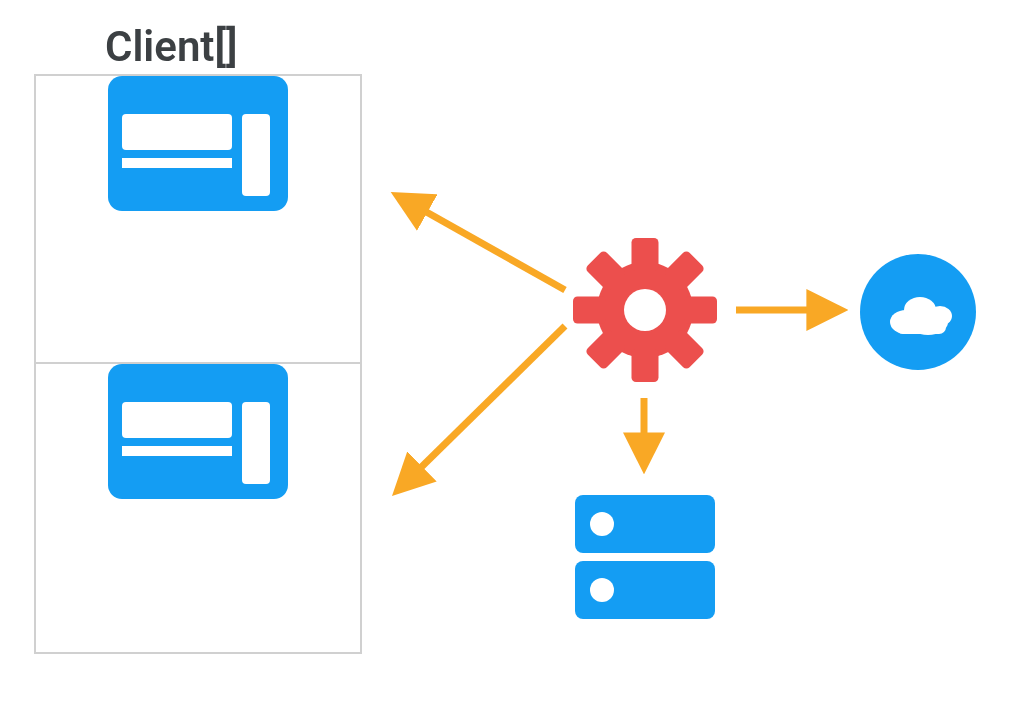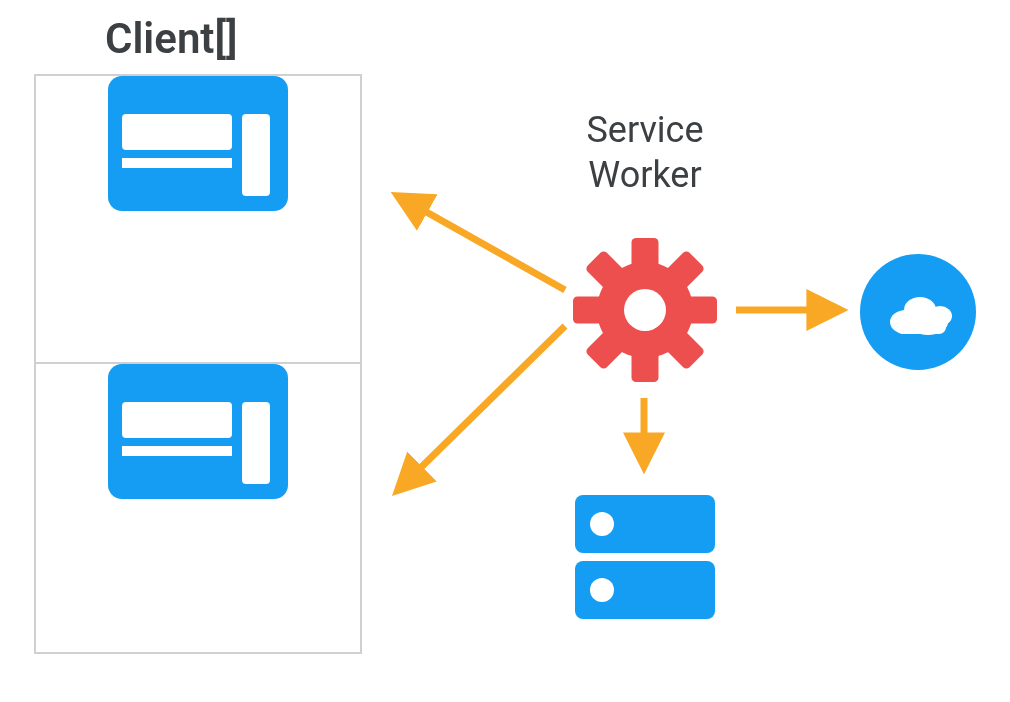--- a/index.html
+++ b/index.html
@@ -12,21 +12,21 @@
     color: #3c4043;
   }
   .canvas {
     position: relative;
     width: 1010px;
     height: 702px;
   }
   .title {
     position: absolute;
     left: 105px;
-    top: 14px;
+    top: 22px;
     font-size: 42px;
     font-weight: 600;
     text-align: center;
   }
   .clients-box {
     position: absolute;
     left: 34px;
     top: 74px;
     width: 328px;
     height: 580px;
@@ -91,24 +91,20 @@
         <svg class="browser-svg" viewBox="0 0 180 135">
           <rect x="0" y="0" width="180" height="135" rx="14" ry="14" fill="#149df3"></rect>
           <rect x="14" y="38" width="110" height="36" rx="4" fill="#ffffff"></rect>
           <rect x="14" y="82" width="110" height="10" fill="#ffffff"></rect>
           <rect x="134" y="38" width="28" height="82" rx="4" fill="#ffffff"></rect>
         </svg>
       </span>
     </div>
   </div>
 
-  <div class="sw-label">
-    <span>Service</span><br>
-    <span>Worker</span>
-  </div>
 
   <span class="icon-pos" style="left:570px; top:235px;">
     <svg class="gear-svg" viewBox="0 0 100 100">
       <g fill="#ec4f4d">
         <circle cx="50" cy="50" r="32"></circle>
         <g>
           <rect x="41" y="2" width="18" height="22" rx="3"></rect>
           <rect x="41" y="76" width="18" height="22" rx="3"></rect>
           <rect x="2" y="41" width="22" height="18" rx="3"></rect>
           <rect x="76" y="41" width="22" height="18" rx="3"></rect>

